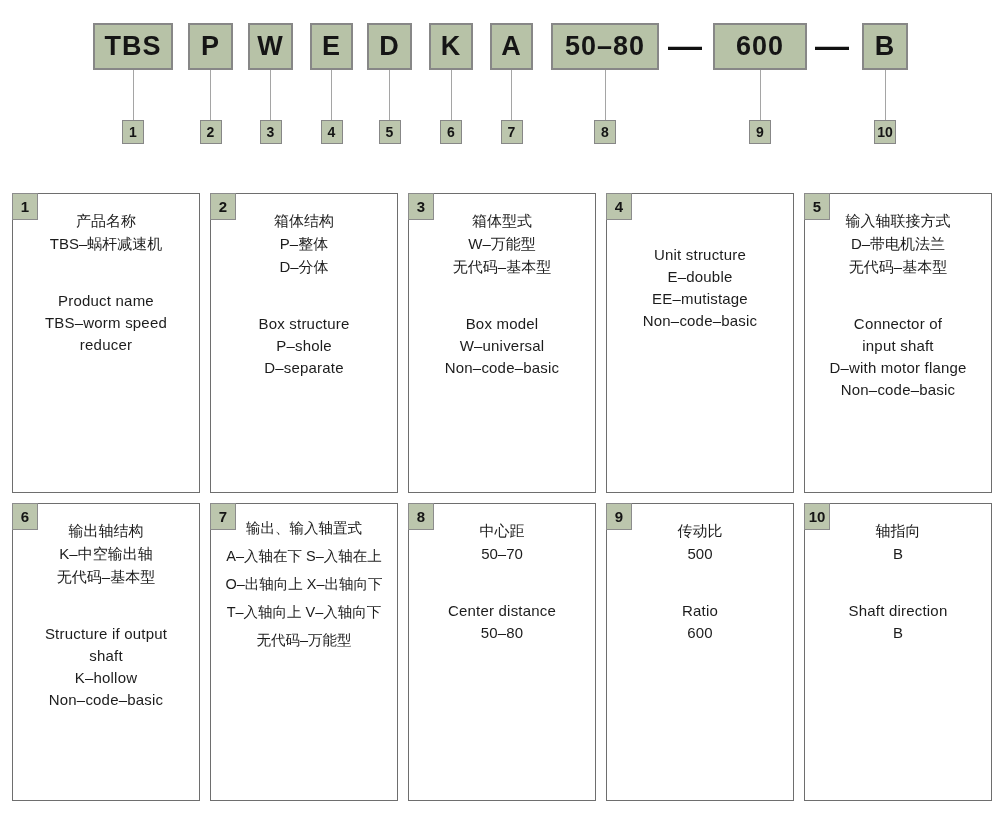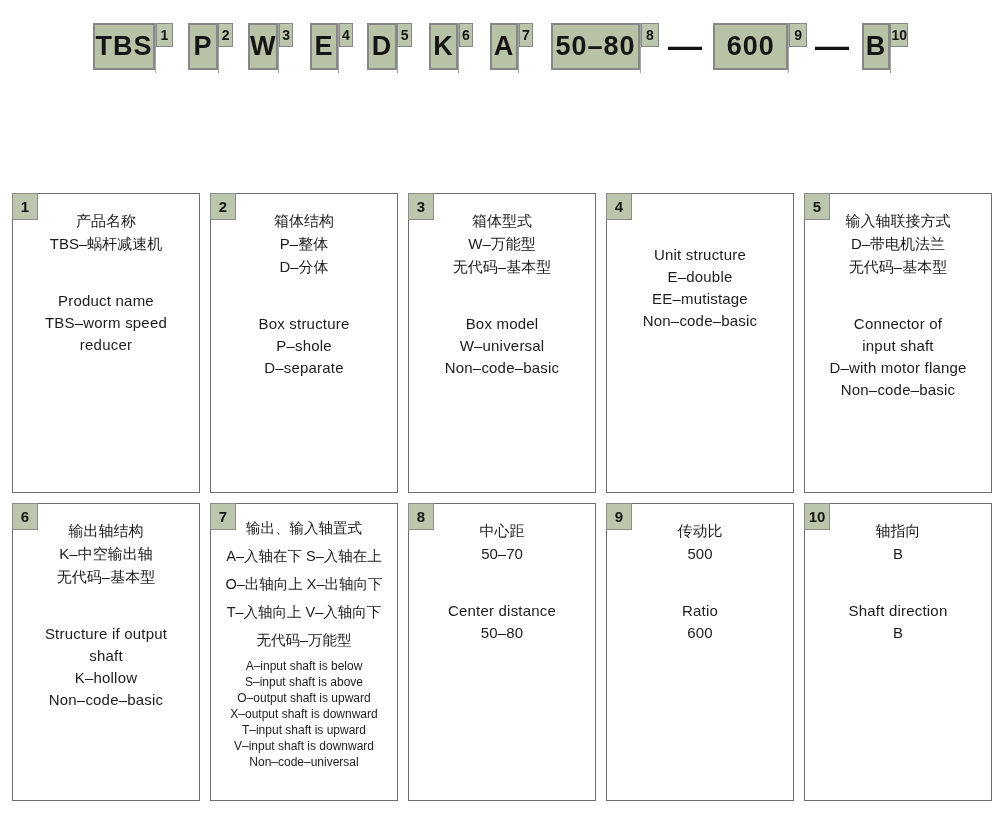--- a/index.html
+++ b/index.html
@@ -1,21 +1,21 @@
 <!DOCTYPE html>
 <html><head>
 <meta charset="utf-8">
 <style>
   html,body{margin:0;padding:0;background:#ffffff;}
   .stage{
     position:relative;width:1004px;height:816px;background:#ffffff;overflow:hidden;
     font-family:"Liberation Sans","DejaVu Sans",sans-serif;color:#1c1c1c;
   }
   
-  .seg{position:absolute;top:23px;display:flex;}
+  .seg{position:absolute;top:23px;display:flex;flex-direction:column;align-items:center;}
   .code-box{
     width:100%;height:47px;box-sizing:border-box;background:#b7c2a7;border:2px solid #878787;
     display:flex;align-items:center;justify-content:center;
     font-weight:bold;font-size:27px;letter-spacing:1px;color:#151515;
   }
   .leader{width:1px;height:50px;background:#a5a5a5;}
   .num-tag{
     width:22px;height:24px;box-sizing:border-box;background:#bcc6ad;border:1px solid #878787;
     display:flex;align-items:center;justify-content:center;
     font-weight:bold;font-size:14px;color:#151515;
@@ -199,27 +199,20 @@
     </div>
 
     <div class="panel dense">
       <div class="panel-tag">7</div>
       <div class="panel-body">
         <div class="cn">输出、输入轴置式
 A–入轴在下 S–入轴在上
 O–出轴向上 X–出轴向下
 T–入轴向上 V–入轴向下
 无代码–万能型</div>
-        <div class="en-small">A–input shaft is below
-S–input shaft is above
-O–output shaft is upward
-X–output shaft is downward
-T–input shaft is upward
-V–input shaft is downward
-Non–code–universal</div>
       </div>
     </div>
 
     <div class="panel">
       <div class="panel-tag">8</div>
       <div class="panel-body">
         <div class="cn">中心距
 50–70</div>
         <div class="en">Center distance
 50–80</div>

